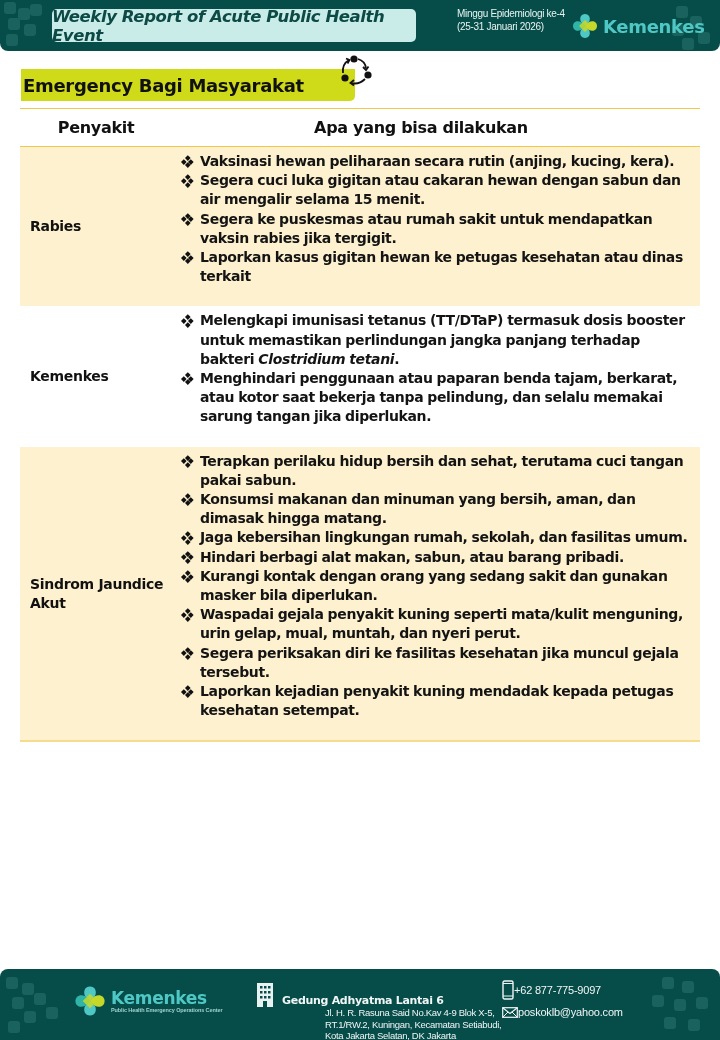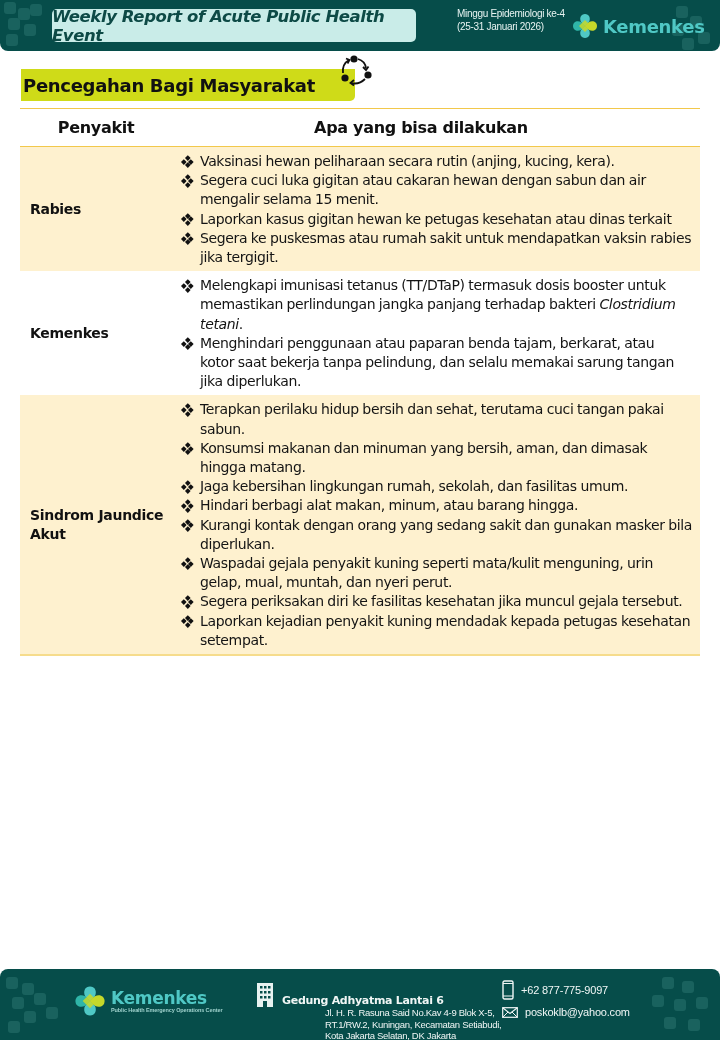--- a/index.html
+++ b/index.html
@@ -66,21 +66,21 @@
   .th.c1 { width: 152px; text-align: center; }
   .th.c2 { flex: 1; text-align: center; padding-right: 30px; }
   .row { display: flex; }
   .row.shade { background: #fef1cf; }
   .cell-name {
     width: 152px; box-sizing: border-box; padding-left: 10px;
     display: flex; align-items: center;
     font-weight: bold; font-size: 14px; line-height: 19px;
     font-family: "DejaVu Sans", sans-serif; letter-spacing: -0.3px;
   }
-  .cell-list { flex: 1; padding: 5px 8px 4px 10px; }
+  .cell-list { flex: 1; padding: 5px 8px 20px 10px; font-weight: bold; }
   .item {
     position: relative; padding-left: 18px;
     font-size: 14px; line-height: 19.2px; color: #141414;
     font-family: "DejaVu Sans", sans-serif; letter-spacing: -0.35px;
     word-spacing: -0.5px;
   }
   .bullet {
     position: absolute; left: 0; top: 4px; width: 11px; height: 11px;
   }
   .bullet i {
@@ -106,21 +106,21 @@
   }
   .footer-brand-sub { color: #9fd2cd; font-size: 5.5px; font-weight: bold; letter-spacing: -0.1px; }
   .addr { position: absolute; left: 256px; top: 9px; color: #f0f6f5; }
   .addr-icon { position: absolute; left: 0; top: 4px; }
   .addr-text { position: absolute; left: 26px; top: 0; width: 240px; }
   .addr-title { font-weight: bold; font-size: 11px; line-height: 13px; font-family: "DejaVu Sans", sans-serif; letter-spacing: -0.3px; white-space: nowrap; margin-top: 16px; }
   .addr-line { font-size: 9.5px; line-height: 11.5px; letter-spacing: -0.3px; white-space: nowrap; margin-left: 43px; }
   .contact { position: absolute; left: 502px; color: #f0f6f5; font-size: 11px; letter-spacing: -0.2px; display: flex; align-items: center; }
   .contact.phone { top: 11px; }
   .contact.email { top: 37px; }
-  .contact .ctext { margin-left: 7px; }
+  .contact .ctext { }
 </style>
 </head>
 <body>
 
 <div class="header">
   <div class="pattern" style="left:4px;top:2px;">
     <span style="left:0;top:0"></span>
       <span style="left:14px;top:6px"></span>
       <span style="left:4px;top:16px"></span>
     <span style="left:20px;top:22px"></span>
@@ -147,21 +147,21 @@
       <path d="M14 26 C18 26 20 22 18 18 L14 14 L10 18 C8 22 10 26 14 26Z" fill="#4fc8c5"></path>
       <path d="M2 14 C2 10 6 8 10 10 L14 14 L10 18 C6 20 2 18 2 14Z" fill="#2fb5a8"></path>
       <path d="M26 14 C26 10 22 8 18 10 L14 14 L18 18 C22 20 26 18 26 14Z" fill="#c5d82a"></path>
       <path d="M14 8 L20 14 L14 20 L8 14Z" fill="#c5d82a" opacity="0.85"></path>
     </svg>
     <span class="logo-text">Kemenkes</span>
   </div>
 </div>
 
 <div class="section-bar"></div>
-<div class="section-title">Pencegahan Bagi Masyarakat</div>
+<div class="section-title">Emergency Bagi Masyarakat</div>
 <svg class="cycle-icon" width="38" height="36" viewBox="0 0 38 36">
   <circle cx="17" cy="5" r="3.6" fill="#111"></circle>
   <circle cx="31" cy="21" r="3.6" fill="#111"></circle>
   <circle cx="8" cy="24" r="3.6" fill="#111"></circle>
   <path d="M21 5 Q28 7 29 14" fill="none" stroke="#111" stroke-width="1.8"></path>
   <path d="M26 13 L29 16 L31.5 12.5" fill="none" stroke="#111" stroke-width="1.8"></path>
   <path d="M28 25 Q22 31 14 29" fill="none" stroke="#111" stroke-width="1.8"></path>
   <path d="M17 26 L13.5 29 L17 31.5" fill="none" stroke="#111" stroke-width="1.8"></path>
   <path d="M6 19 Q5 10 12 6" fill="none" stroke="#111" stroke-width="1.8"></path>
   <path d="M9 4.5 L12.5 6 L10.5 9.5" fill="none" stroke="#111" stroke-width="1.8"></path>
@@ -186,27 +186,27 @@
             <i></i>
             <i></i>
             <i></i>
             <i></i>
           </span><span>Segera cuci luka gigitan atau cakaran hewan dengan sabun dan air mengalir selama 15 menit.</span></div>
       <div class="item"><span class="bullet">
             <i></i>
             <i></i>
             <i></i>
             <i></i>
+          </span><span>Segera ke puskesmas atau rumah sakit untuk mendapatkan vaksin rabies jika tergigit.</span></div>
+      <div class="item"><span class="bullet">
+            <i></i>
+            <i></i>
+            <i></i>
+            <i></i>
           </span><span>Laporkan kasus gigitan hewan ke petugas kesehatan atau dinas terkait</span></div>
-      <div class="item"><span class="bullet">
-            <i></i>
-            <i></i>
-            <i></i>
-            <i></i>
-          </span><span>Segera ke puskesmas atau rumah sakit untuk mendapatkan vaksin rabies jika tergigit.</span></div>
     </div>
   </div>
 
   <div class="row">
     <div class="cell-name">Kemenkes</div>
     <div class="cell-list">
       <div class="item"><span class="bullet">
             <i></i>
             <i></i>
             <i></i>
@@ -240,21 +240,21 @@
             <i></i>
             <i></i>
             <i></i>
             <i></i>
           </span><span>Jaga kebersihan lingkungan rumah, sekolah, dan fasilitas umum.</span></div>
       <div class="item"><span class="bullet">
             <i></i>
             <i></i>
             <i></i>
             <i></i>
-          </span><span>Hindari berbagi alat makan, minum, atau barang hingga.</span></div>
+          </span><span>Hindari berbagi alat makan, sabun, atau barang pribadi.</span></div>
       <div class="item"><span class="bullet">
             <i></i>
             <i></i>
             <i></i>
             <i></i>
           </span><span>Kurangi kontak dengan orang yang sedang sakit dan gunakan masker bila diperlukan.</span></div>
       <div class="item"><span class="bullet">
             <i></i>
             <i></i>
             <i></i>

